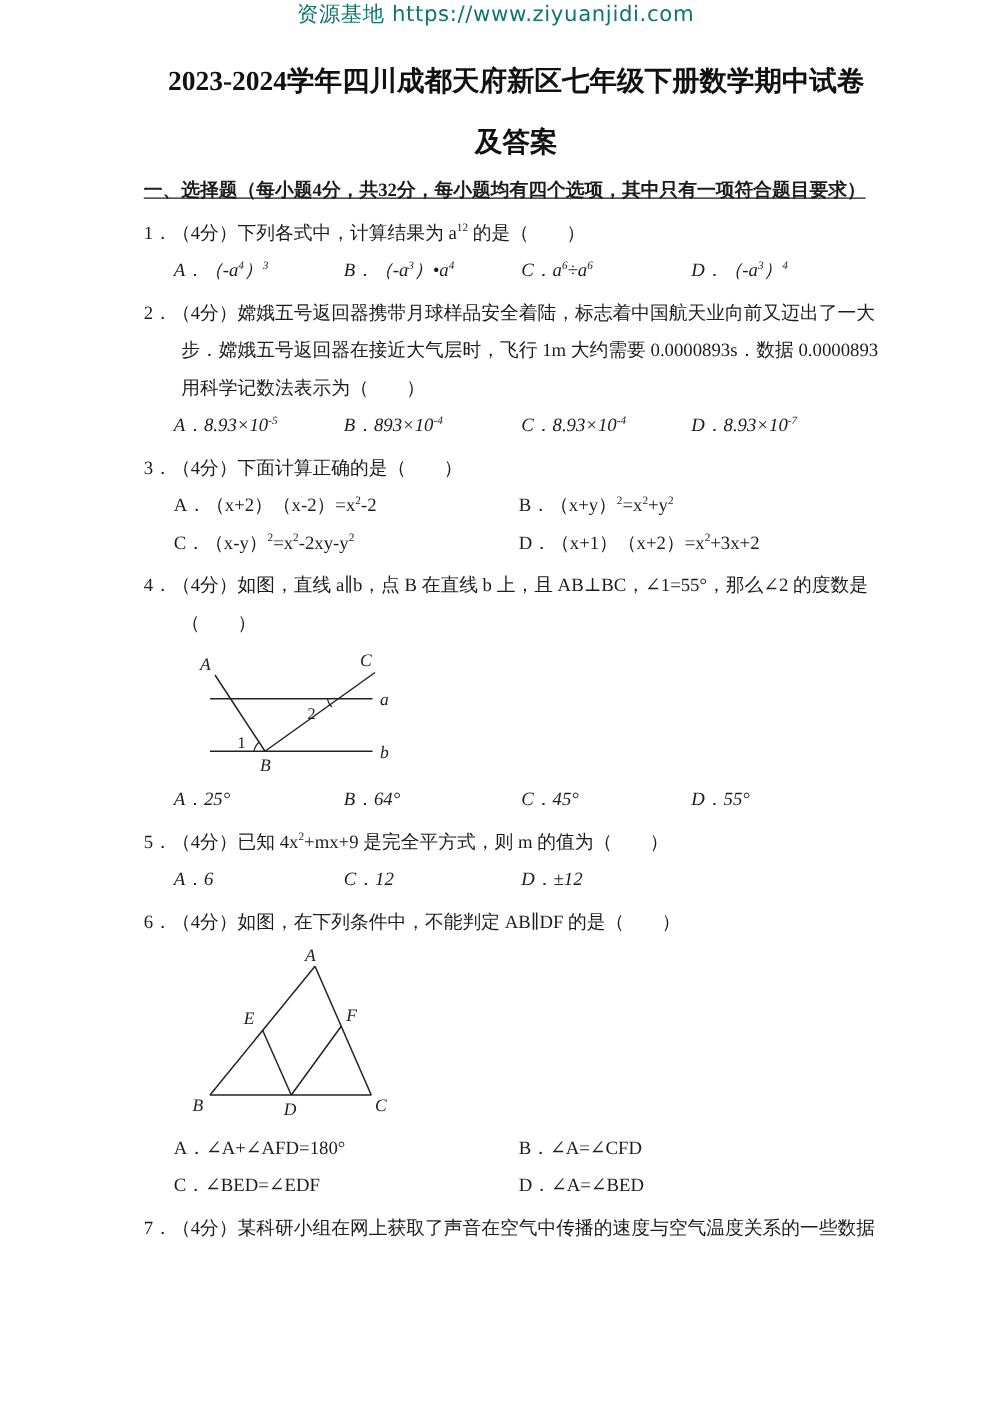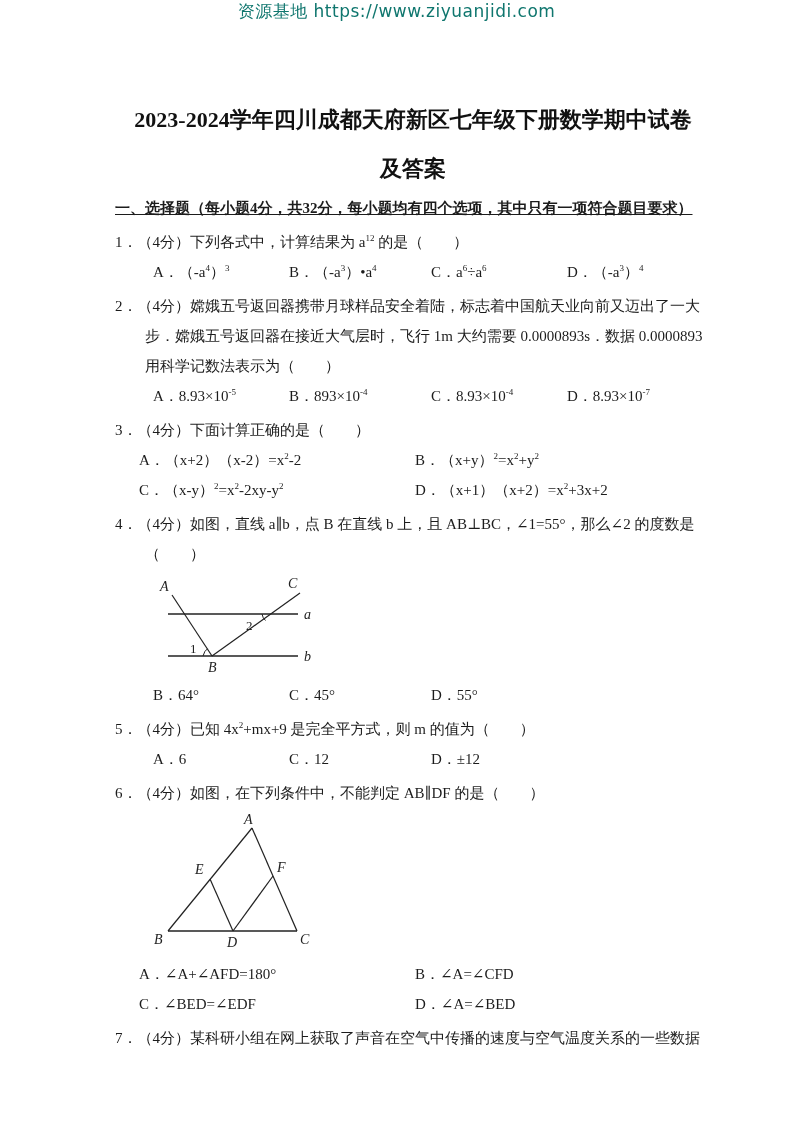--- a/index.html
+++ b/index.html
@@ -7,21 +7,21 @@
     position:relative;
     width:793px; height:1122px;
     background:#ffffff;
     font-family:"Liberation Serif","DejaVu Serif",serif;
     color:#1c1c1c;
     overflow:hidden;
   }
   .content {
     position:absolute; left:115px; top:0;
     width:596px;
-    padding-top:95px;
+    padding-top:40px;
     font-size:15px; line-height:30px;
   }
   .title {
     text-align:center;
     font-weight:bold;
     font-size:22px;
     line-height:49px;
     color:#111;
   }
   .section-heading {
@@ -32,21 +32,22 @@
     text-decoration:underline;
   }
   .question { margin-top:4px; }
   .stem {
     padding-left:30px;
     text-indent:-30px;
   }
   .opts4 {
     display:grid;
     grid-template-columns:136px 142px 136px auto;
-    margin-left:38px;
+    margin-left:24px;
+    font-style:italic;
   }
   .opts2 {
     display:grid;
     grid-template-columns:276px auto;
     margin-left:24px;
   }
   sup { font-size:60%; line-height:0; vertical-align:super; }
   .figure { margin:4px 0 2px 25px; }
   .figure svg { display:block; }
   .fig-label { font-style:italic; font-size:14px; font-family:"Liberation Serif",serif; fill:#222; }
@@ -116,20 +117,21 @@
           <text x="20" y="18" class="fig-label">A</text>
           <text x="148" y="15" class="fig-label">C</text>
           <text x="164" y="46" class="fig-label">a</text>
           <text x="164" y="88" class="fig-label">b</text>
           <text x="68" y="99" class="fig-label">B</text>
           <text x="50" y="80" class="fig-num">1</text>
           <text x="106" y="57" class="fig-num">2</text>
         </svg>
       </div>
       <div class="opts4">
+        <span>A．25°</span>
         <span>B．64°</span>
         <span>C．45°</span>
         <span>D．55°</span>
       </div>
     </div>
 
     <div class="question">
       <div class="stem">5．（4分）已知 4x<sup>2</sup>+mx+9 是完全平方式，则 m 的值为（　　）</div>
       <div class="opts4">
         <span>A．6</span>

